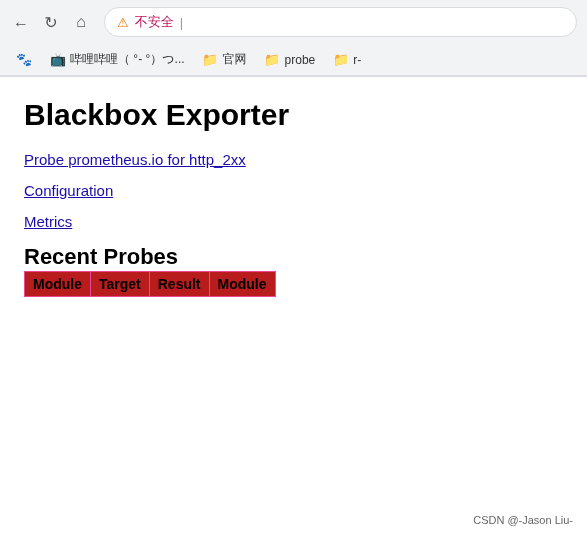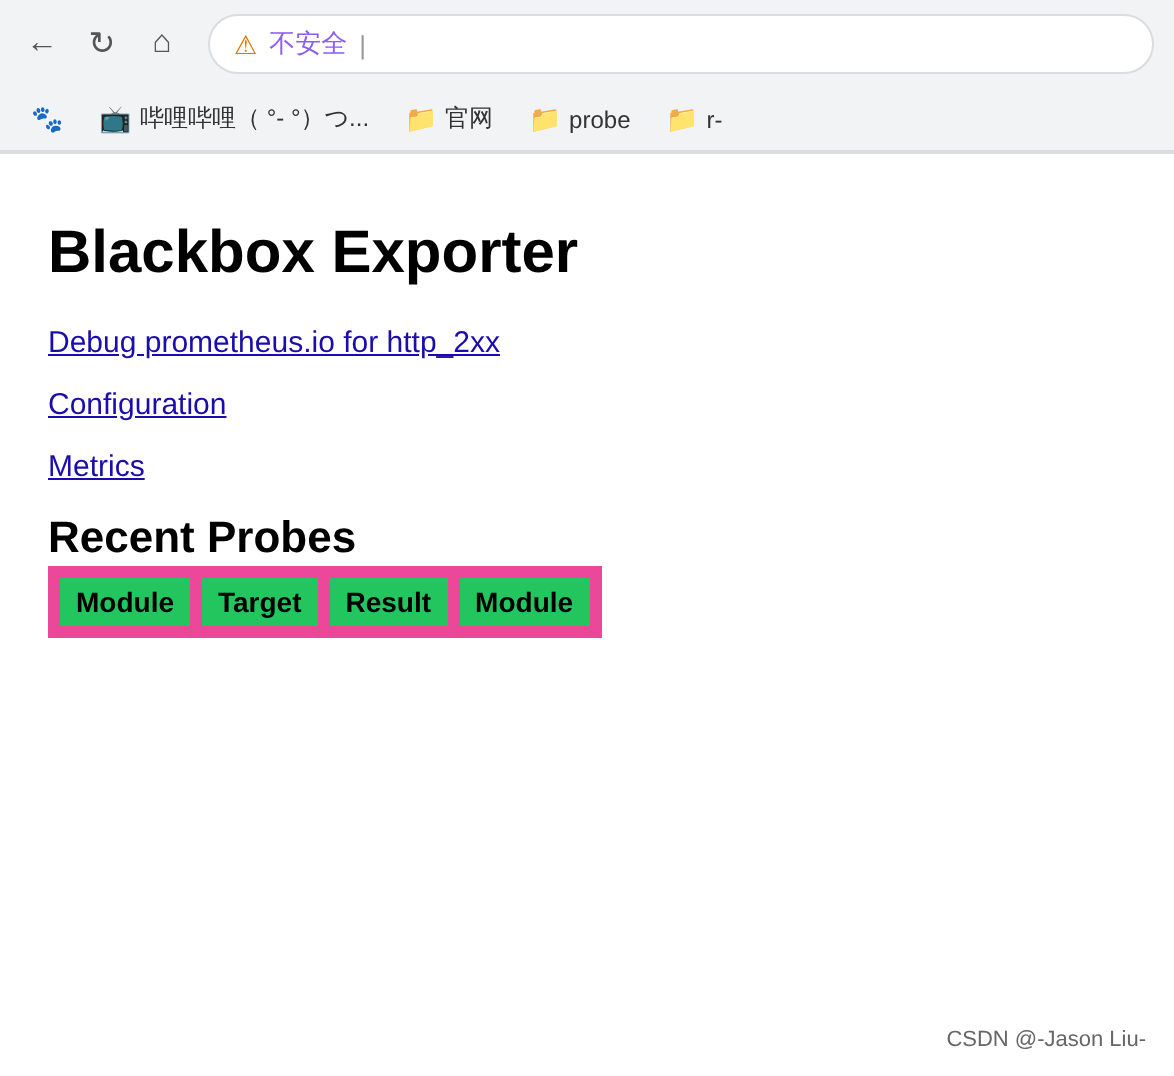--- a/index.html
+++ b/index.html
@@ -61,21 +61,21 @@
       gap: 6px;
     }
 
     .address-bar .warning-icon {
       color: #e37400;
       font-size: 13px;
     }
 
     .address-bar .address-text {
       font-size: 13px;
-      color: #8b5cf6;
+      color: #be185d;
     }
 
     .address-bar .separator {
       color: #999;
       font-size: 13px;
     }
 
     
     .bookmarks-bar {
       display: flex;
@@ -108,21 +108,21 @@
       justify-content: center;
       font-size: 13px;
     }
 
     .folder-icon {
       color: #f9ab00;
     }
 
     
     .page-content {
-      padding: 32px 24px;
+      padding: 20px 24px;
       background: #fff;
     }
 
     .page-title {
       font-size: 30px;
       font-weight: bold;
       color: #000;
       margin-bottom: 18px;
       line-height: 1.2;
     }
@@ -146,26 +146,26 @@
 
     .table-container {
       display: inline-block;
     }
 
     .probes-table {
       border-collapse: collapse;
     }
 
     .probes-table th {
-      border: 6px solid #ec4899;
+      border: 1px solid #ec4899;
       padding: 4px 8px;
       font-size: 14px;
       font-weight: bold;
       text-align: right;
-      background: #22c55e;
+      background: #b91c1c;
     }
 
     .footer-credit {
       position: fixed;
       bottom: 12px;
       right: 14px;
       font-size: 11px;
       color: #666;
     }
   </style>
@@ -205,21 +205,21 @@
     <div class="bookmark-item">
       <span class="bookmark-icon folder-icon">📁</span>
       <span>r-</span>
     </div>
   </div>
 </div>
 
 <div class="page-content">
   <h1 class="page-title">Blackbox Exporter</h1>
 
-  <a class="link-item">Debug prometheus.io for http_2xx</a>
+  <a class="link-item">Probe prometheus.io for http_2xx</a>
   <a class="link-item">Configuration</a>
   <a class="link-item">Metrics</a>
 
   <h2 class="section-title">Recent Probes</h2>
 
   <div class="table-container">
     <table class="probes-table">
       <thead>
         <tr>
           <th>Module</th>

